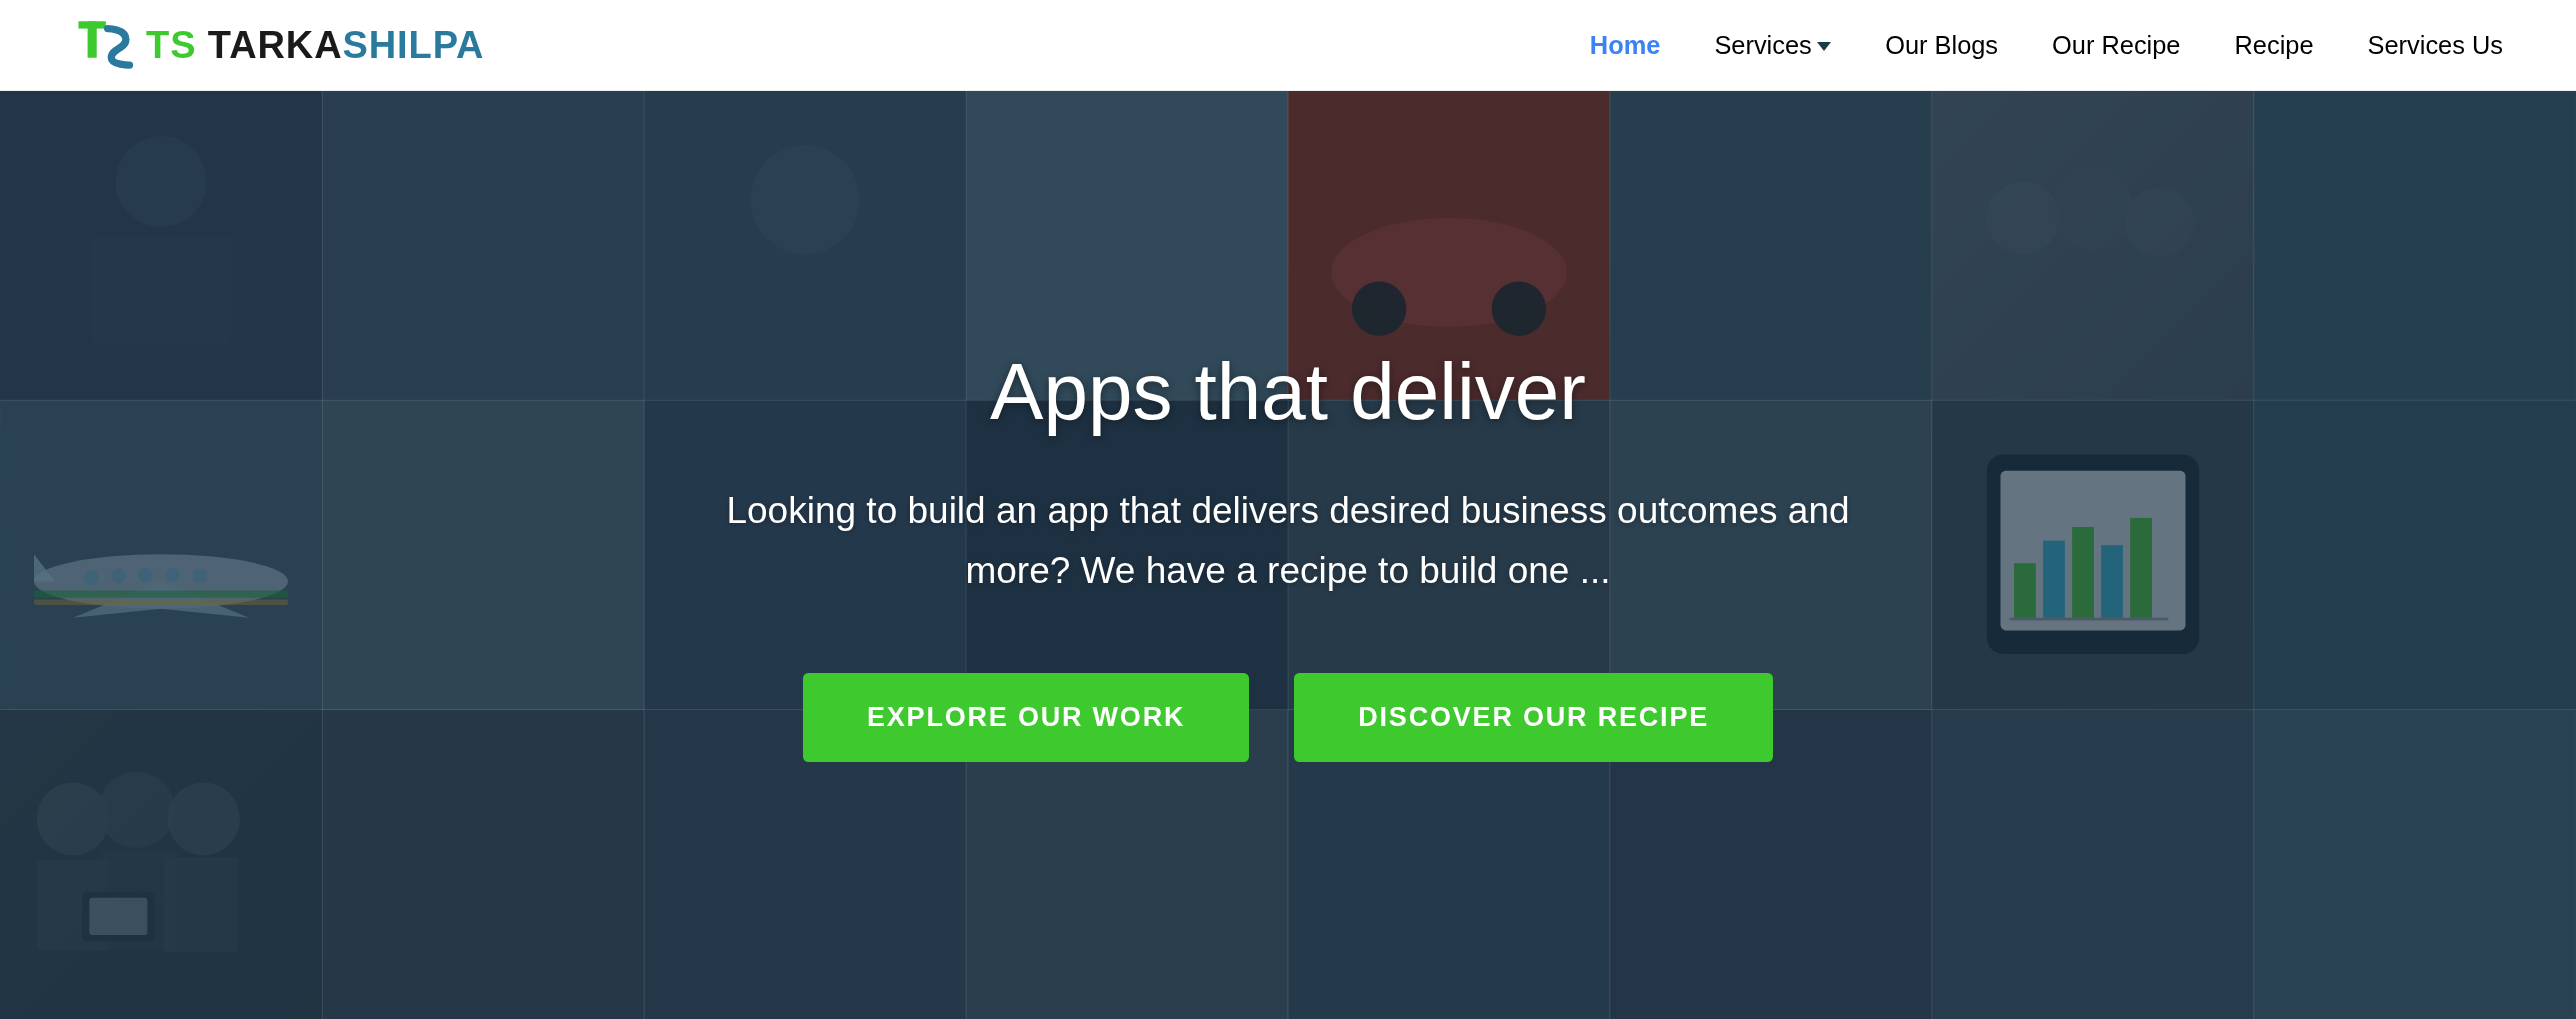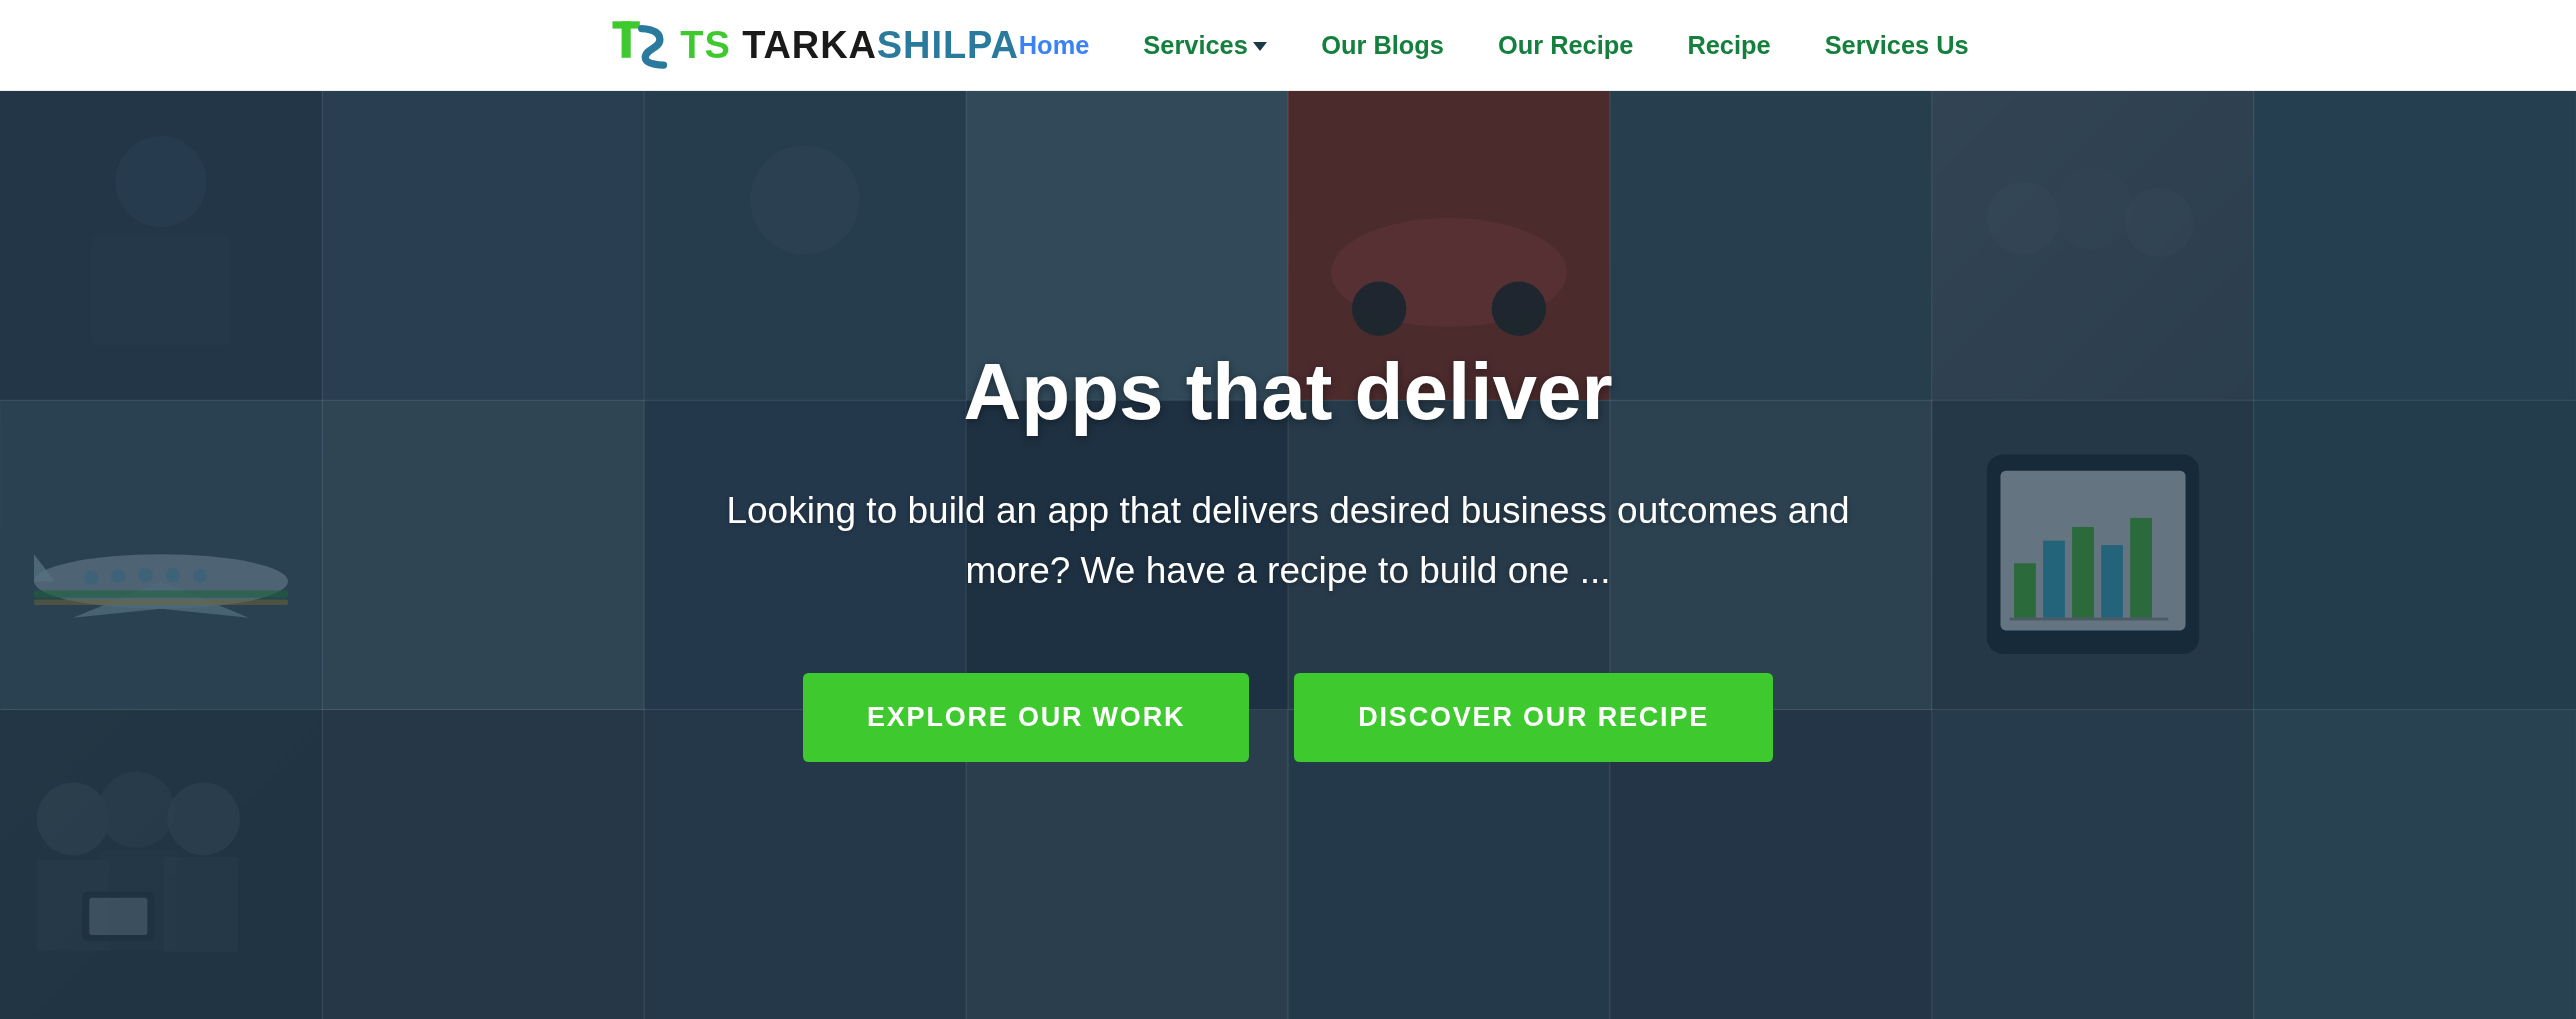--- a/index.html
+++ b/index.html
@@ -11,21 +11,21 @@
     body {
       font-family: 'Segoe UI', Arial, sans-serif;
       width: 2576px;
       overflow-x: hidden;
     }
 
     
     .navbar {
       display: flex;
       align-items: center;
-      justify-content: center;
+      justify-content: space-between;
       padding: 0 73px;
       height: 91px;
       background: #ffffff;
       border-bottom: 0.9px solid #eee;
       position: relative;
       z-index: 10;
     }
 
     .logo-area {
       display: flex;
@@ -59,22 +59,22 @@
     .nav-links {
       display: flex;
       align-items: center;
       gap: 54px;
       list-style: none;
     }
 
     .nav-links li a {
       text-decoration: none;
       font-size: 25.4px;
-      font-weight: 700;
-      color: #15803d;
+      font-weight: 400;
+      color: #000000;
     }
 
     .nav-links li a.active {
       color: #3b82f6;
       font-weight: 700;
     }
 
     .nav-links .services-item {
       display: flex;
       align-items: center;
@@ -175,21 +175,21 @@
       position: relative;
       z-index: 5;
       text-align: center;
       color: white;
       padding: 0 182px;
       max-width: 1635px;
     }
 
     .hero-title {
       font-size: 80px;
-      font-weight: 700;
+      font-weight: 400;
       margin-bottom: 45px;
       line-height: 1.1;
       text-shadow: 0 1.8px 9px rgba(0,0,0,0.4);
     }
 
     .hero-subtitle {
       font-size: 37px;
       font-weight: 400;
       line-height: 1.6;
       margin-bottom: 73px;

